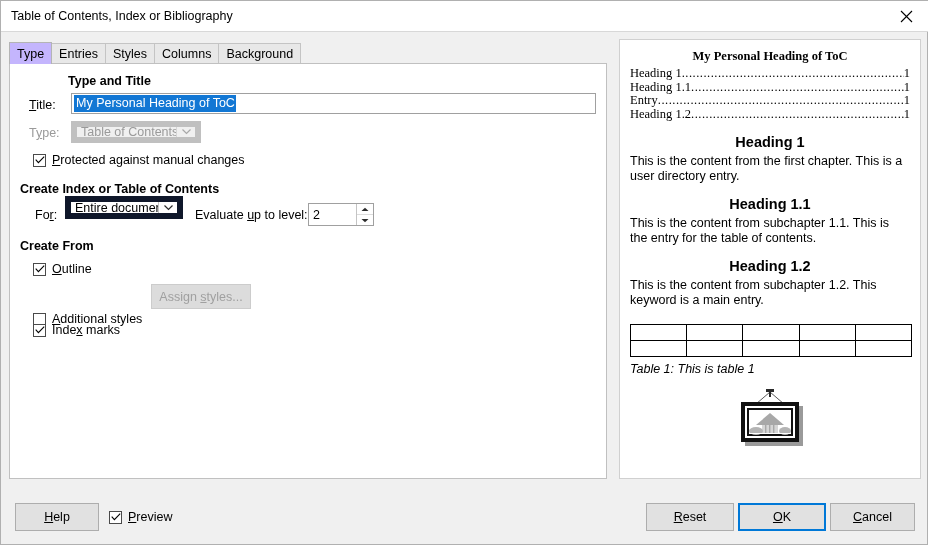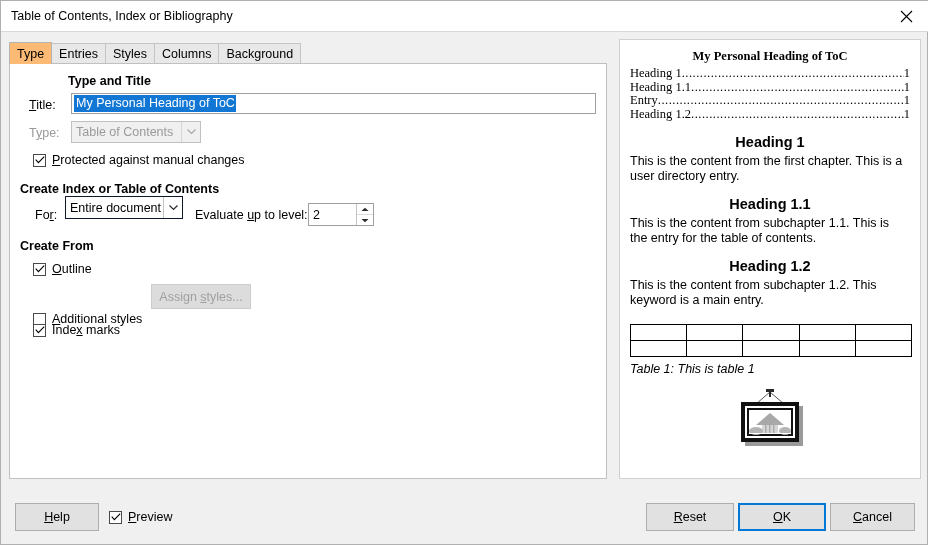--- a/index.html
+++ b/index.html
@@ -52,21 +52,21 @@
     display: flex; align-items: center;
     font-size: 12.5px;
     background: #e8e8e8;
     border: 1px solid #c4c4c4;
     border-bottom: none;
     margin-right: -1px;
     color: #000;
     white-space: nowrap;
   }
   .tab.active {
-    background: #fdba74;
+    background: #c4b5fd;
     border-color: #b4b4b4;
     position: relative; z-index: 3;
     height: 22px;
   }
 
   
   #tabpanel {
     position: absolute; left: 8px; top: 62px;
     width: 598px; height: 416px;
     background: #ffffff;
@@ -101,21 +101,21 @@
     background: #1277d4;
     color: #ffffff;
     padding: 1px 1px 2px 2px;
     white-space: nowrap;
   }
 
   
   .combo {
     position: absolute;
     background: #ffffff;
-    border: 1px solid #0f172a;
+    border: 6px solid #0f172a;
     display: flex; align-items: center;
     font-size: 12.5px;
   }
   .combo .ctext {
     flex: 1;
     padding-left: 4px;
     white-space: nowrap;
     overflow: hidden;
   }
   .combo .carrow {

